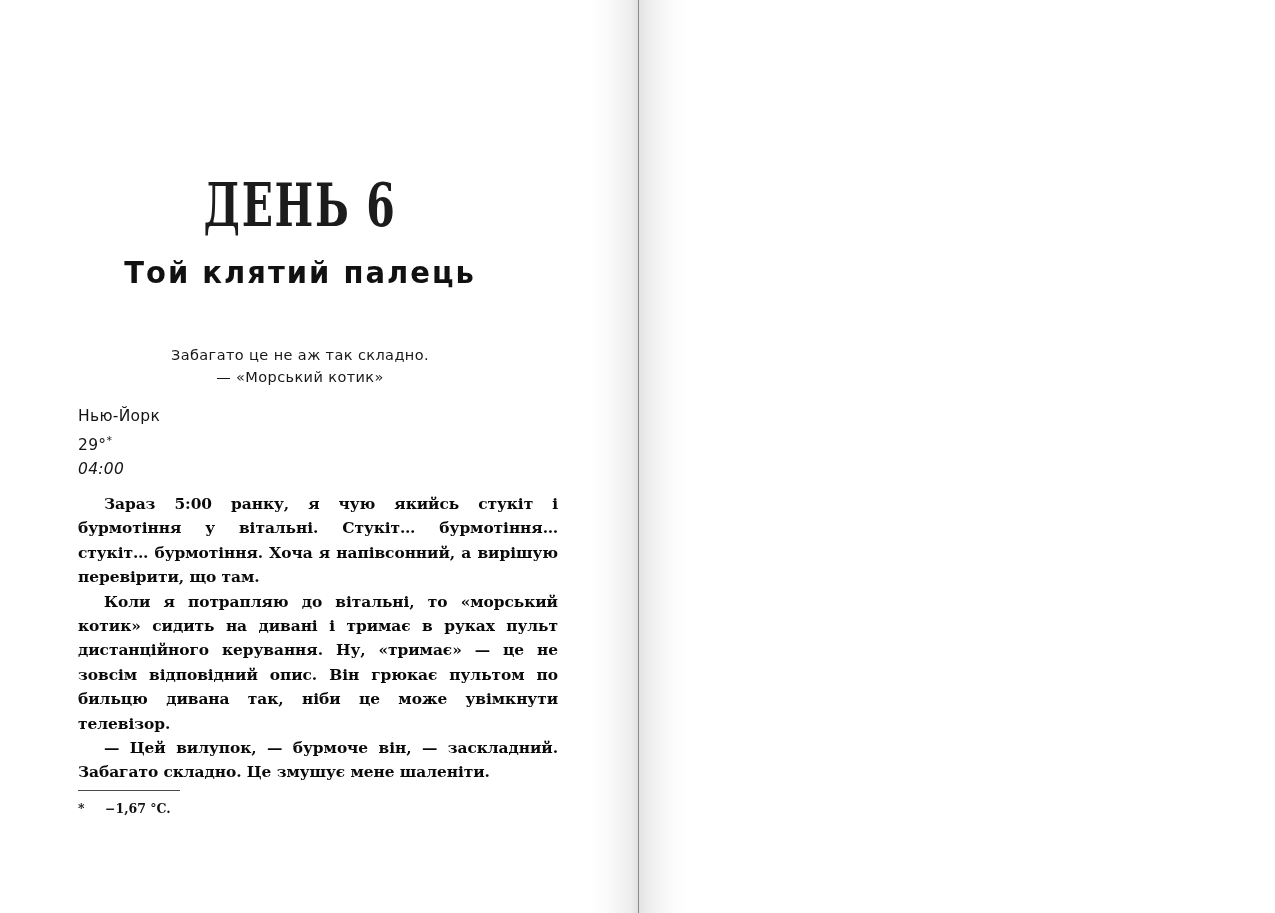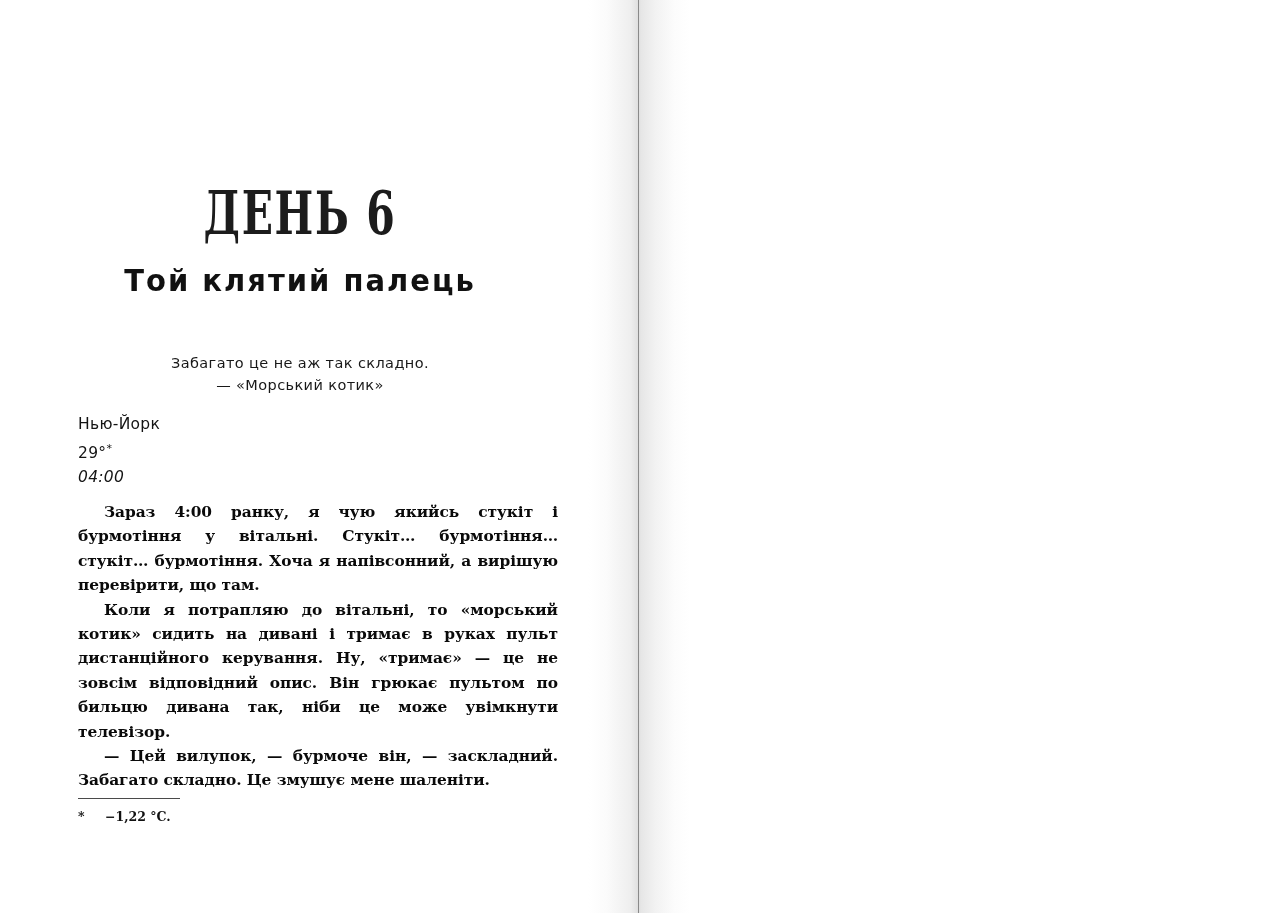--- a/index.html
+++ b/index.html
@@ -46,21 +46,21 @@
     left: 638px;
     top: 0;
     width: 1.4px;
     height: 913px;
     background: #8a8a8a;
   }
 
   
   .page {
     position: absolute;
-    top: 16px;
+    top: 8px;
     height: 736px;
     text-decoration: underline;
   }
   .page-left  { left: 0;    width: 600px; }
   .page-right { left: 660px; width: 615px; }
 
   
   .chapter-block {
     position: absolute;
     left: 0;
@@ -184,27 +184,27 @@
       <div>— «Морський котик»</div>
     </div>
 
     <div class="locblock">
       <div>Нью-Йорк</div>
       <div><span>29°</span><span class="deg-note">*</span></div>
       <div class="time">04:00</div>
     </div>
 
     <div class="column col-left">
-      <p>Зараз 4:00 ранку, я чую якийсь стукіт і бурмотіння у вітальні. Стукіт… бурмотіння… стукіт… бурмотіння. Хоча я напівсонний, а вирішую перевірити, що там.</p>
+      <p>Зараз 5:00 ранку, я чую якийсь стукіт і бурмотіння у вітальні. Стукіт… бурмотіння… стукіт… бурмотіння. Хоча я напівсонний, а вирішую перевірити, що там.</p>
       <p>Коли я потрапляю до вітальні, то «морський котик» сидить на дивані і тримає в руках пульт дистанційного керування. Ну, «тримає» — це не зовсім відповідний опис. Він грюкає пультом по бильцю дивана так, ніби це може увімкнути телевізор.</p>
       <p>— Цей вилупок, — бурмоче він, — заскладний. Забагато складно. Це змушує мене шаленіти.</p>
     </div>
 
     <div class="footnote-rule fn-rule-left"></div>
-    <div class="footnote fn-left"><span class="fn-marker">*</span><span class="fn-body">−1,22 °C.</span></div>
+    <div class="footnote fn-left"><span class="fn-marker">*</span><span class="fn-body">−1,67 °C.</span></div>
   </div>
 
   <div class="gutter"></div>
   <div class="spine-line"></div>
 
   <div class="page page-right">
 
     
 
     

